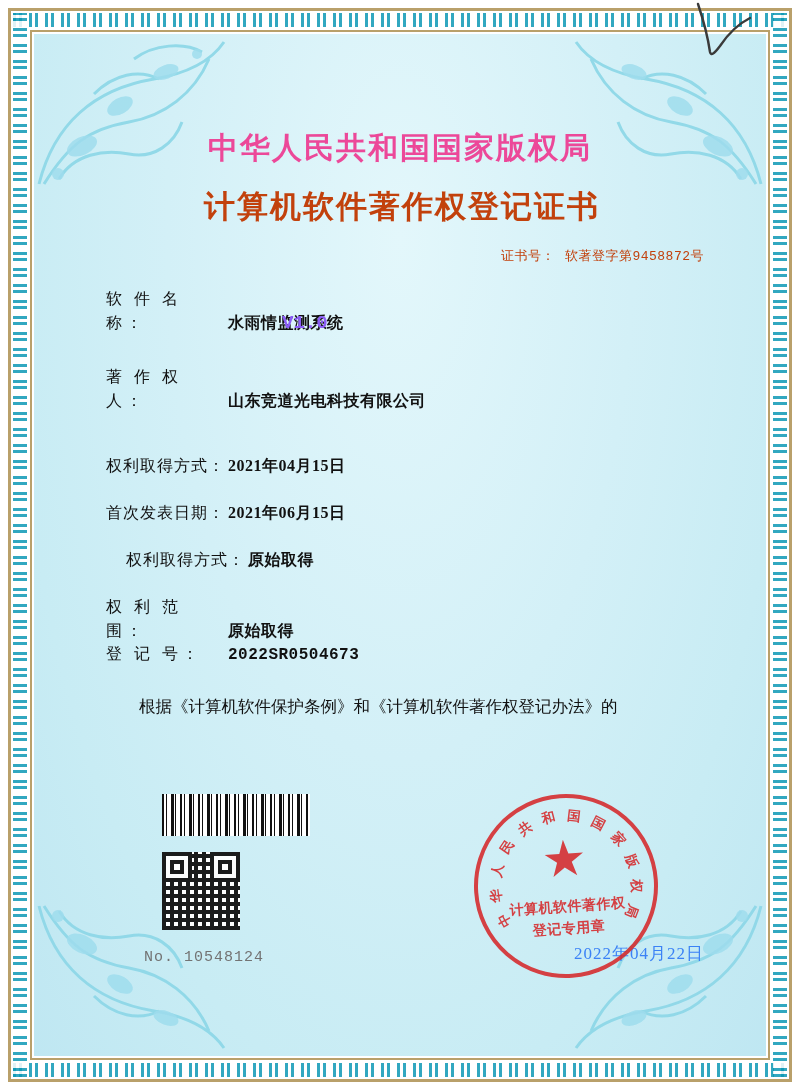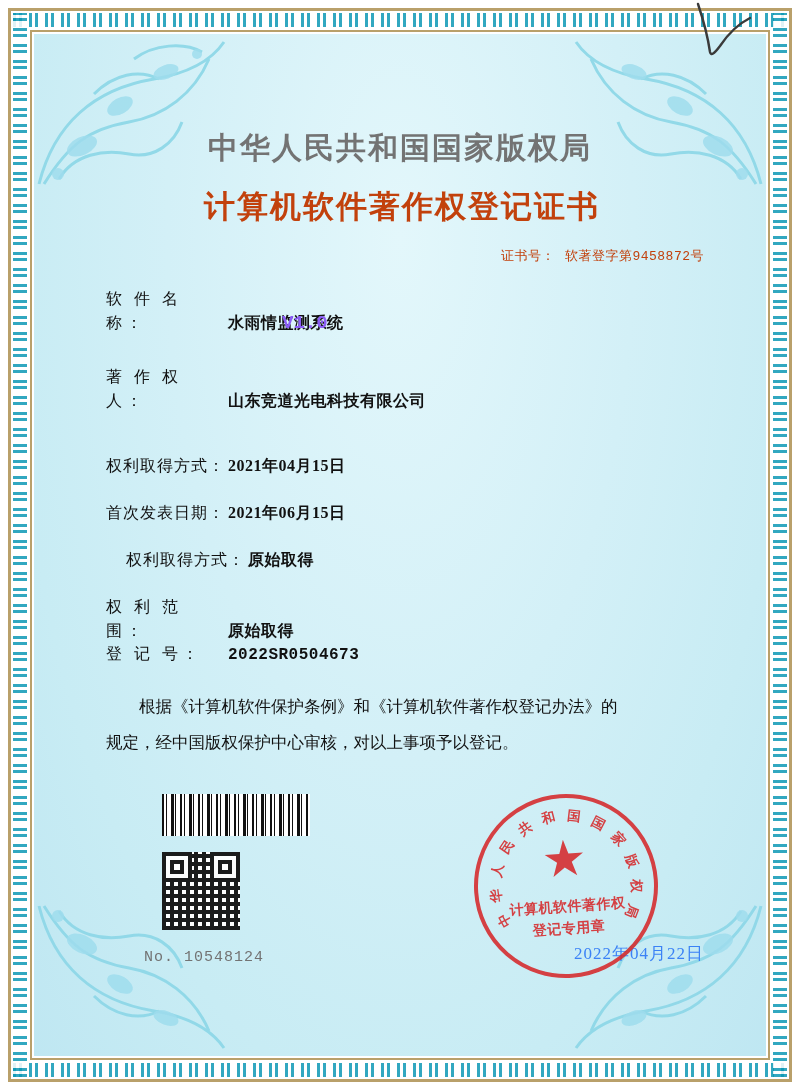--- a/index.html
+++ b/index.html
@@ -82,21 +82,21 @@
     width: 732px; height: 1022px;
   }
   .title-main {
     position: absolute;
     left: 0; top: 94px;
     width: 732px;
     text-align: center;
     font-size: 30px;
     letter-spacing: 2px;
     font-weight: 700;
-    color: #737373;
+    color: #ec4899;
     font-family: "DejaVu Serif", "Liberation Serif", serif;
   }
   .title-sub {
     position: absolute;
     left: 0; top: 152px;
     width: 736px;
     text-align: center;
     font-size: 31px;
     letter-spacing: 2px;
     font-weight: 700;
@@ -370,21 +370,20 @@
 
     <div class="field f-scope">
       <span class="lbl">权 利 范 围：</span><span class="val">原始取得</span>
     </div>
 
     <div class="field f-reg">
       <span class="lbl">登 记 号：</span><span class="val mono">2022SR0504673</span>
     </div>
 
     <div class="para para1">根据《计算机软件保护条例》和《计算机软件著作权登记办法》的</div>
-    <div class="para para2">规定，经中国版权保护中心审核，对以上事项予以登记。</div>
 
     <div class="barcode"></div>
     <div class="qr"></div>
 
     <div class="serial">
       <span>No.</span>
       <span>10548124</span>
     </div>
 
     <div class="date-bottom">2022年04月22日</div>

